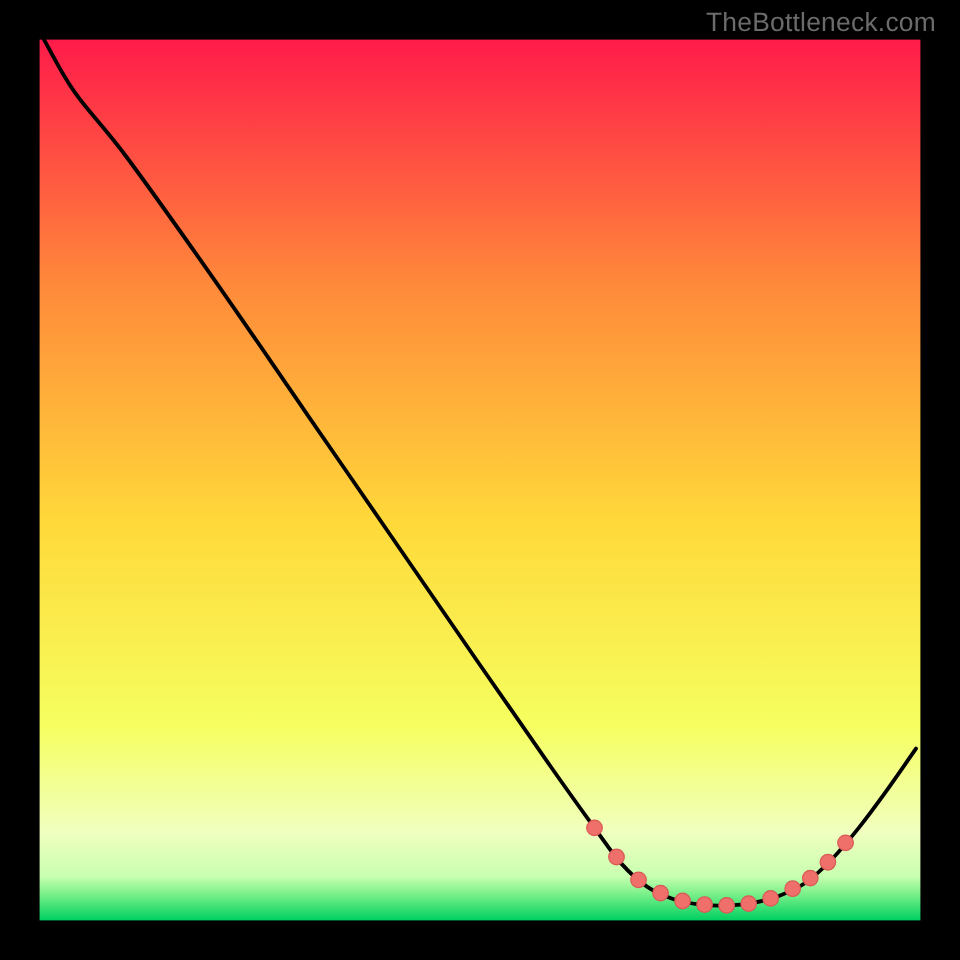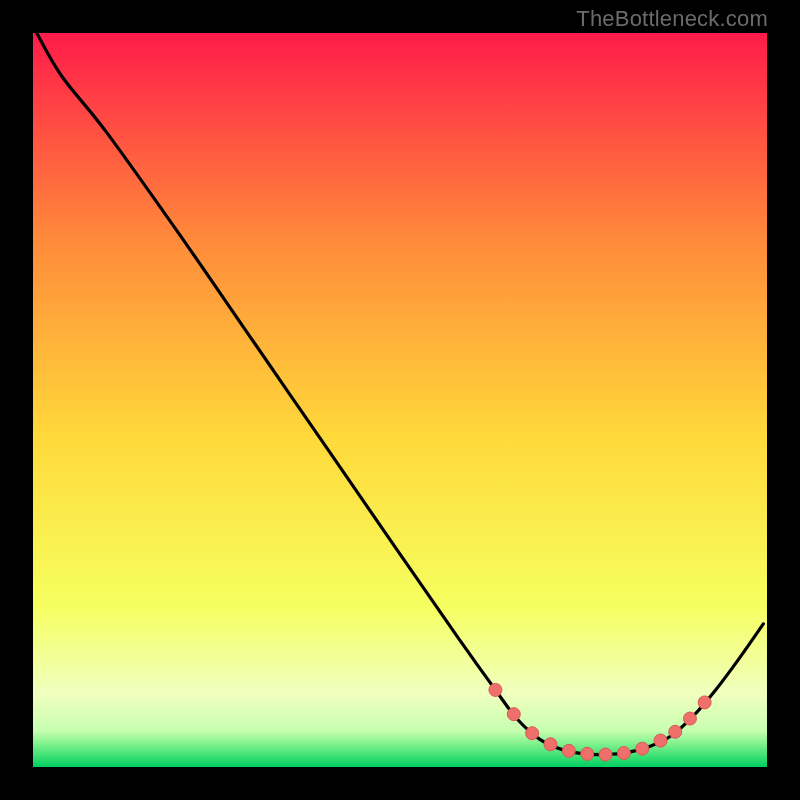--- a/index.html
+++ b/index.html
@@ -13,21 +13,21 @@
   }
   .stage {
     position: relative;
     width: 800px;
     height: 800px;
     background: #000;
   }
   .watermark {
     position: absolute;
     top: 6px;
-    right: 32px;
+    right: 20px;
     color: #6b6b6b;
     font-size: 22px;
     letter-spacing: 0.2px;
     font-weight: 500;
     user-select: none;
   }
   svg.plot {
     position: absolute;
     left: 0;
     top: 0;

